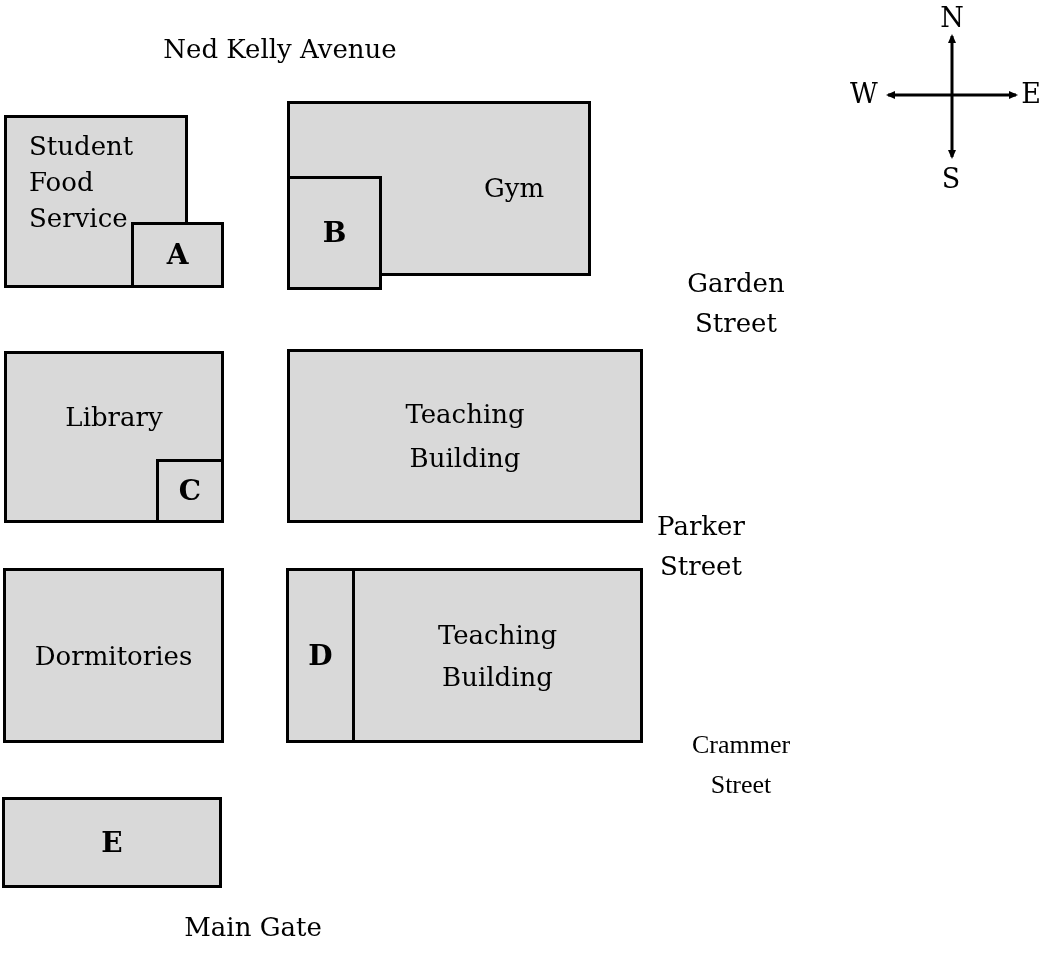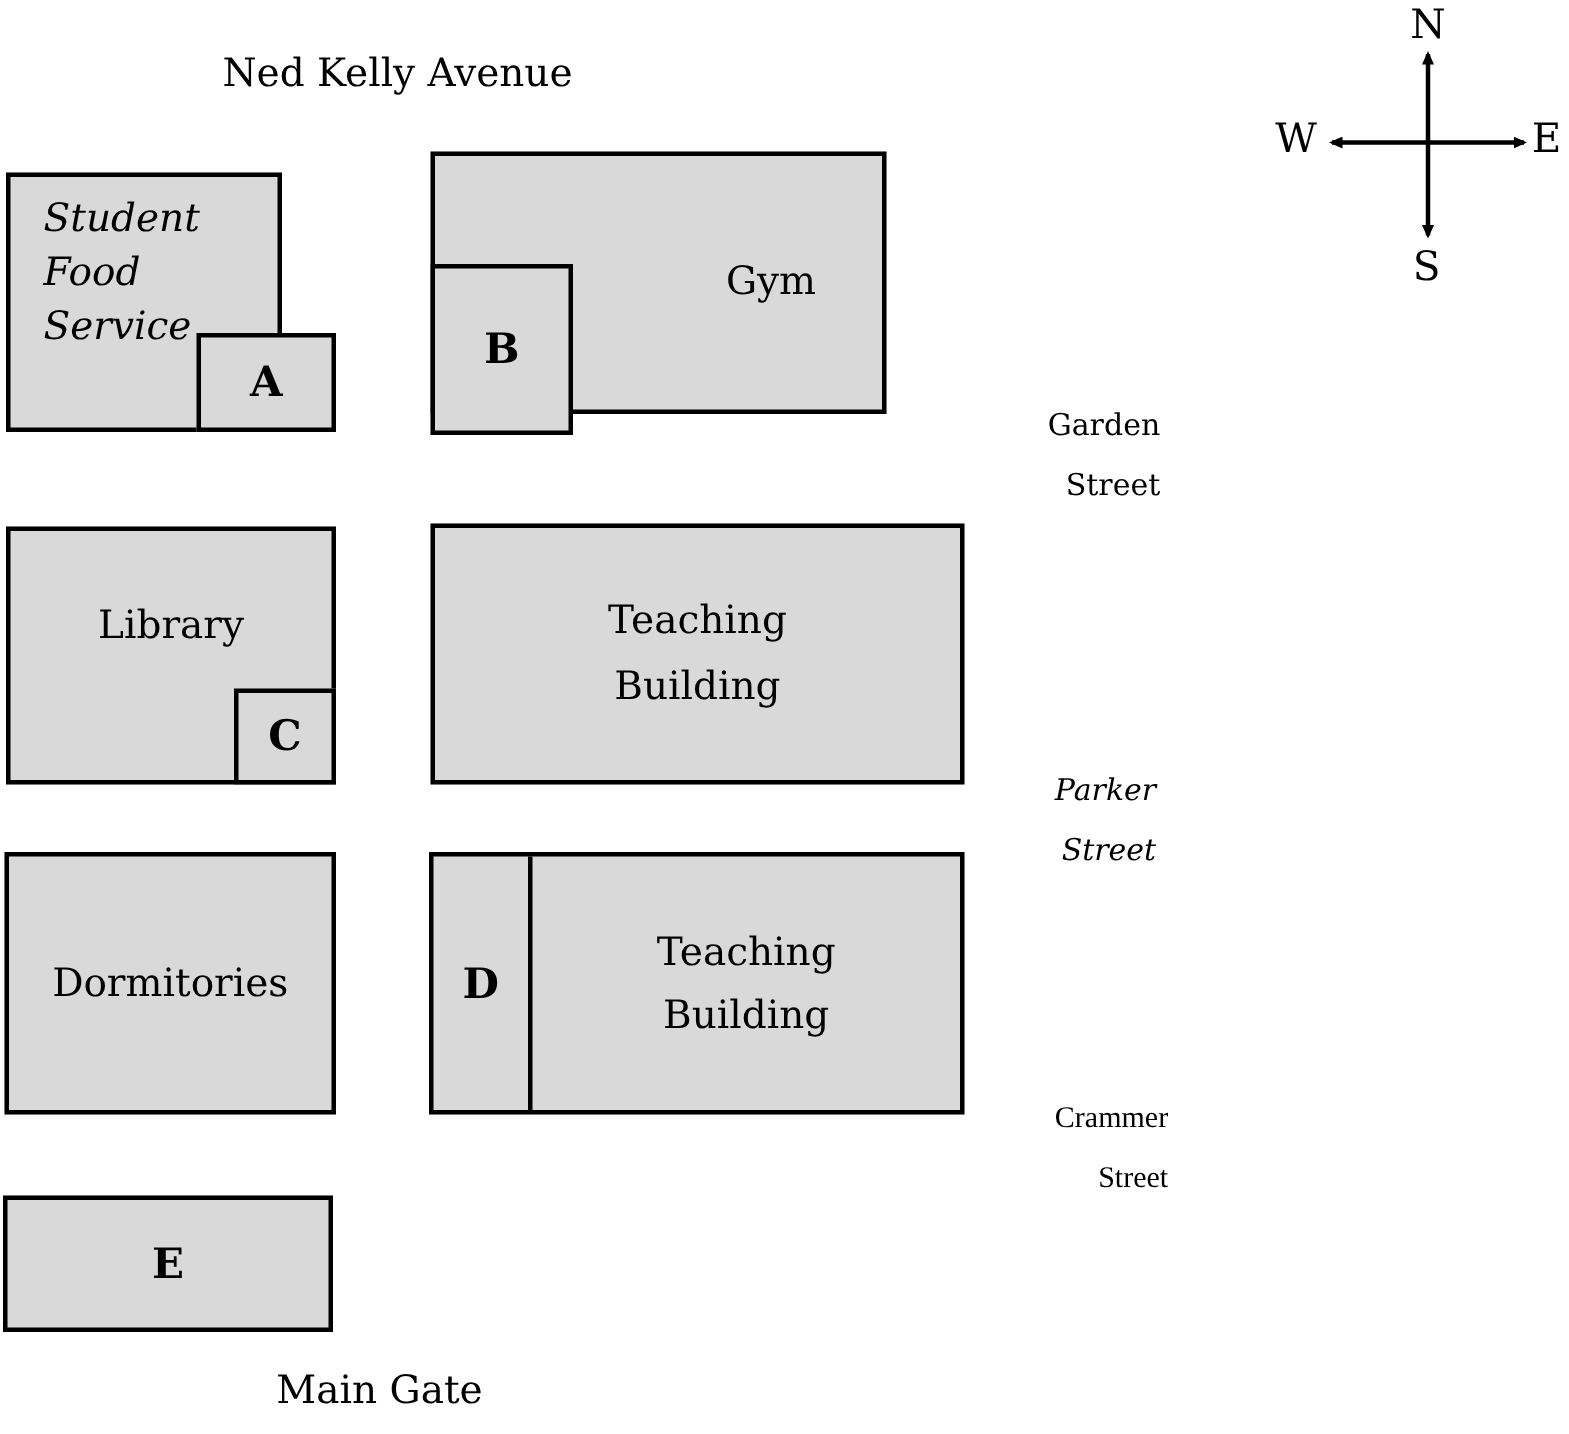--- a/index.html
+++ b/index.html
@@ -37,30 +37,30 @@
   }
   .bld-label .ln { display: block; }
   .free-label {
     position: absolute;
     font-size: 26px;
     white-space: nowrap;
     transform: translateX(-50%);
   }
   .street-label {
     position: absolute;
-    font-size: 20px;
-    text-align: right;
+    font-size: 26px;
+    text-align: center;
     line-height: 40px;
     transform: translateX(-50%);
     white-space: nowrap;
   }
   .street-label .ln { display: block; }
 
   
-  #b-sfs   { left: 4px;   top: 115px; width: 184px; height: 173px; padding: 10px 0 0 22px; font-style: italic; }
+  #b-sfs   { left: 4px;   top: 115px; width: 184px; height: 173px; padding: 10px 0 0 22px; }
   #b-sfs .bld-label { line-height: 36px; }
   #box-a   { left: 131px; top: 222px; width: 93px;  height: 66px; }
 
   #b-gym   { left: 287px; top: 101px; width: 304px; height: 175px; }
   #gym-label { position: absolute; left: 224px; top: 84px; transform: translate(-50%,-50%); }
   #box-b   { left: 287px; top: 176px; width: 95px;  height: 114px; }
 
   #b-library { left: 4px; top: 351px; width: 220px; height: 172px;
                display: flex; justify-content: center; align-items: flex-start; padding-top: 48px; }
   #box-c   { left: 156px; top: 459px; width: 68px;  height: 64px; }
@@ -78,24 +78,24 @@
   #d-rest  { flex: 1; display: flex; align-items: center; justify-content: center; text-align: center; }
   #d-rest .bld-label { line-height: 42px; }
 
   #box-e   { left: 2px; top: 797px; width: 220px; height: 91px; }
 
   #b-rec   { left: 286px; top: 789px; width: 357px; height: 99px;
              display: flex; align-items: center; justify-content: center; text-align: center; }
   #b-rec .bld-label { line-height: 40px; }
 
   
-  #ned-kelly  { left: 265px; top: 34px; text-align: right; }
+  #ned-kelly  { left: 280px; top: 34px; text-align: right; }
   #main-gate  { left: 253px; top: 912px; }
   #street-garden  { left: 736px; top: 263px; }
-  #street-parker  { left: 737px; top: 506px; font-style: italic; }
+  #street-parker  { left: 701px; top: 506px; }
   #street-crammer { left: 741px; top: 725px; font-family: Liberation Serif, serif; }
 
   
   #compass { position: absolute; left: 830px; top: 0; width: 216px; height: 200px; }
   .compass-letter {
     position: absolute;
     font-size: 27px;
     transform: translate(-50%,-50%);
     line-height: 1;
   }

